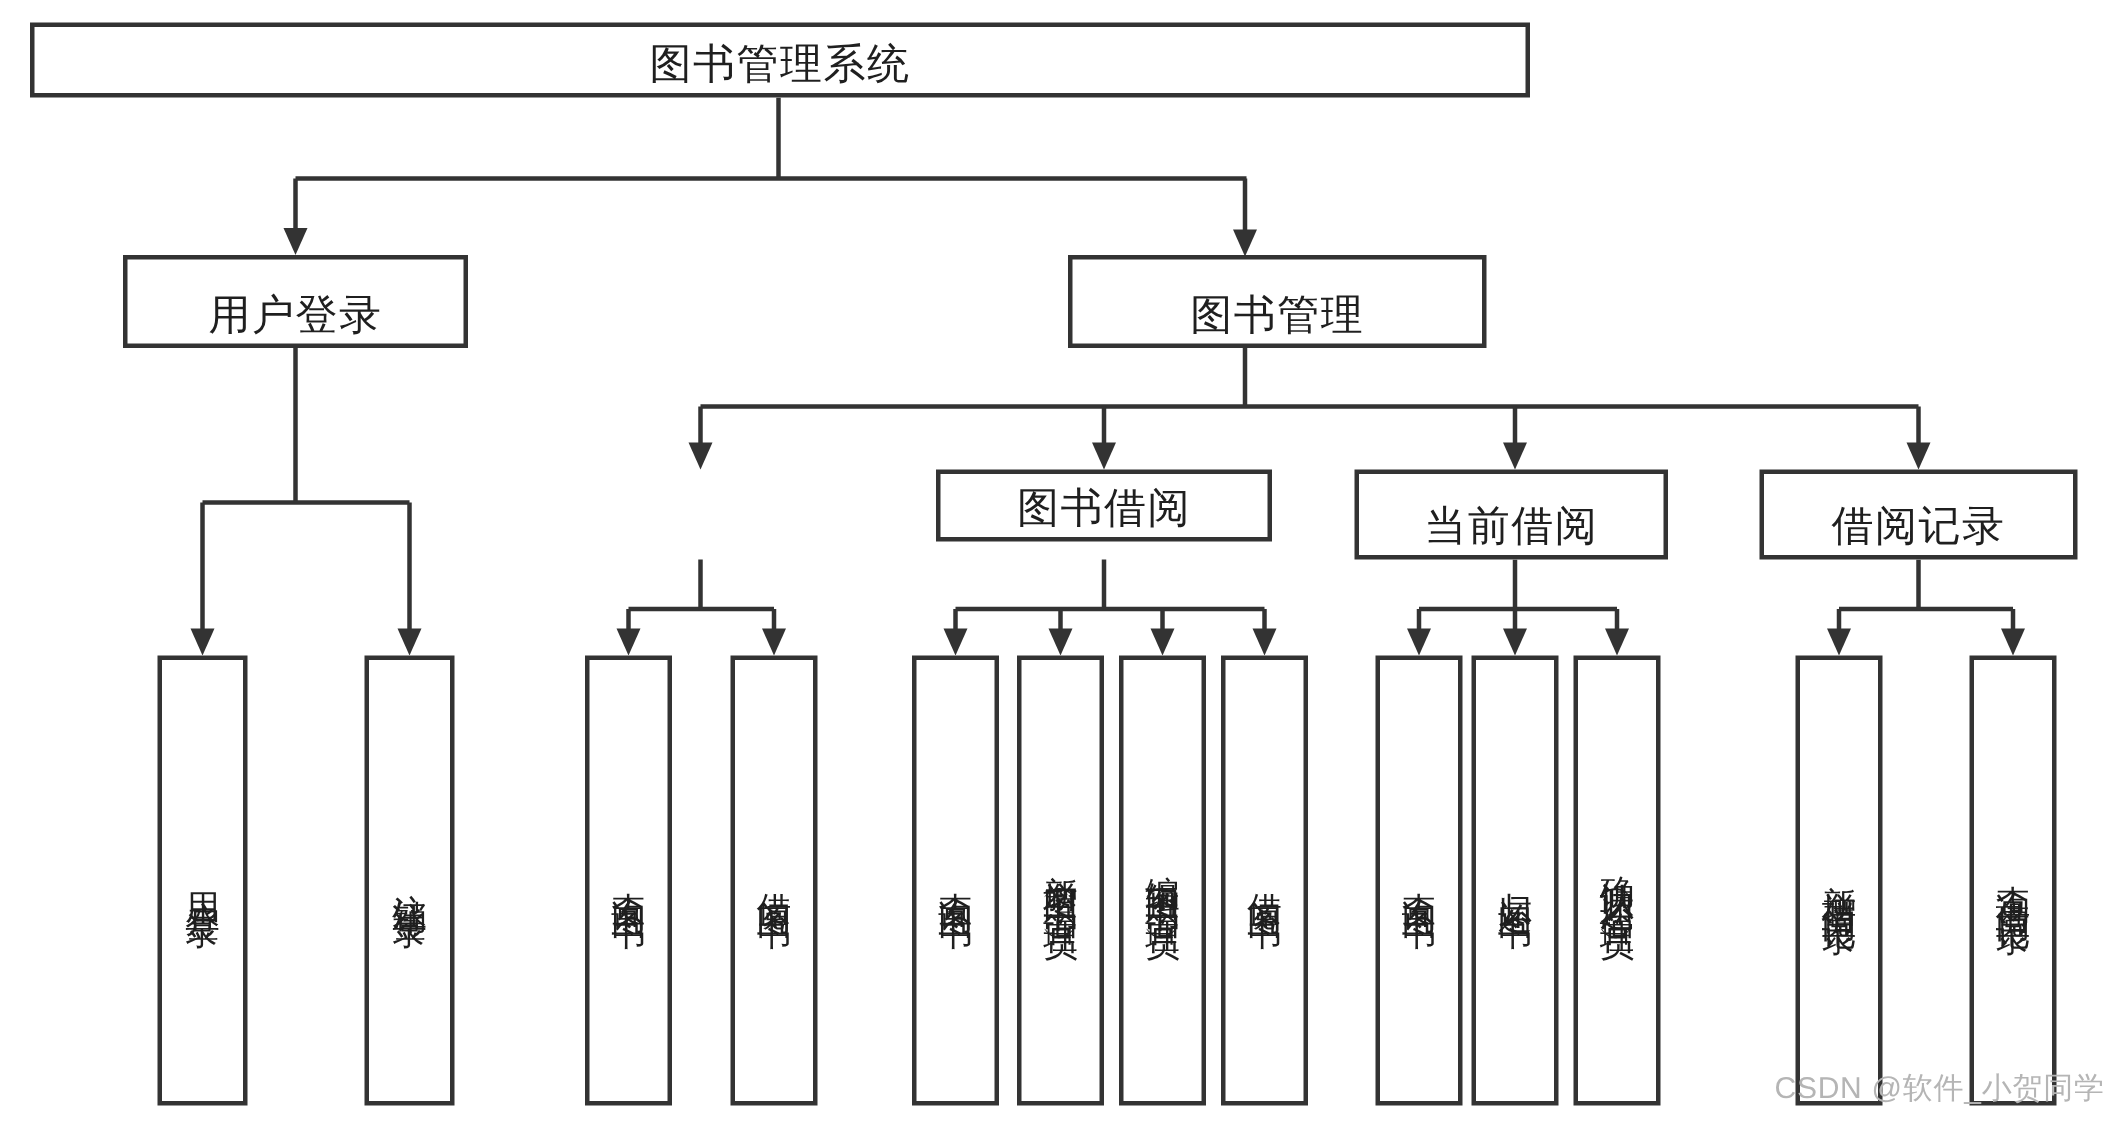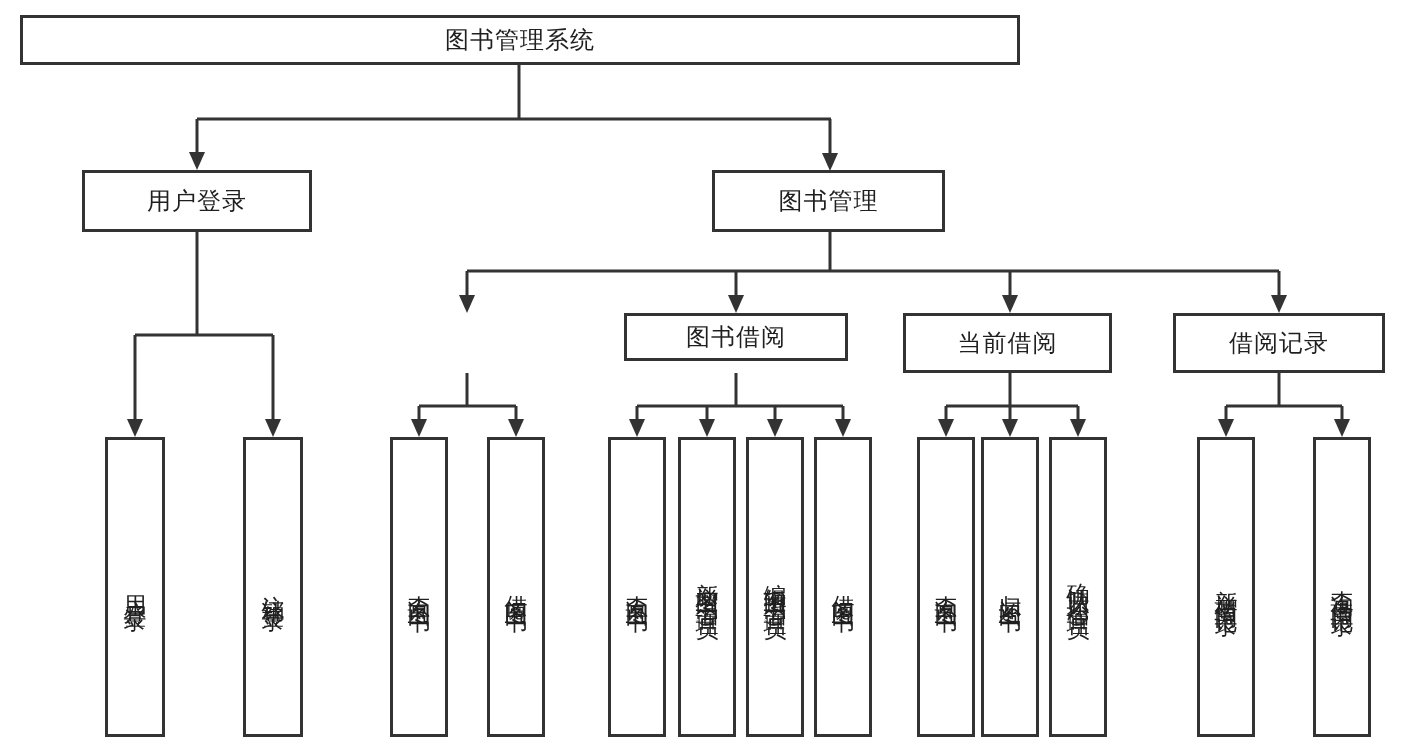--- a/index.html
+++ b/index.html
@@ -15,24 +15,24 @@
     position: absolute;
     left: 0; top: 0;
     width: 1405px; height: 747px;
   }
   .box {
     position: absolute;
     box-sizing: border-box;
     border: 3px solid #333333;
     background: #ffffff;
     display: flex;
-    align-items: center;
+    align-items: flex-end;
     justify-content: center;
     color: #1f1f1f;
-    font-size: 24px;
+    font-size: 28px;
     letter-spacing: 1px;
   }
   .leaf {
     position: absolute;
     box-sizing: border-box;
     border: 3px solid #333333;
     background: #ffffff;
     top: 437px;
     width: 58px;
     height: 300px;
@@ -144,21 +144,21 @@
     </g>
   </svg>
 
   <div class="box" style="left:20px; top:15px; width:1000px; height:50px;">
     <span>图书管理系统</span>
   </div>
 
   <div class="box" style="left:82px; top:170px; width:230px; height:62px;">
     <span>用户登录</span>
   </div>
-  <div class="box" style="left:712px; top:170px; width:233px; height:62px;">
+  <div class="box" style="left:712px; top:170px; width:279px; height:62px;">
     <span>图书管理</span>
   </div>
 
   <div class="box" style="left:624px; top:313px; width:224px; height:48px;">
     <span>图书借阅</span>
   </div>
   <div class="box" style="left:903px; top:313px; width:209px; height:60px;">
     <span>当前借阅</span>
   </div>
   <div class="box" style="left:1173px; top:313px; width:212px; height:60px;">
@@ -202,14 +202,15 @@
     <span class="vtext">确认归还（管理员）</span>
   </div>
 
   <div class="leaf" style="left:1197px;">
     <span class="vtext">新增借阅记录</span>
   </div>
   <div class="leaf" style="left:1313px;">
     <span class="vtext">查询借阅记录</span>
   </div>
 
+  <div class="watermark">CSDN @软件_小贺同学</div>
 
 </div>
 
 </body></html>

